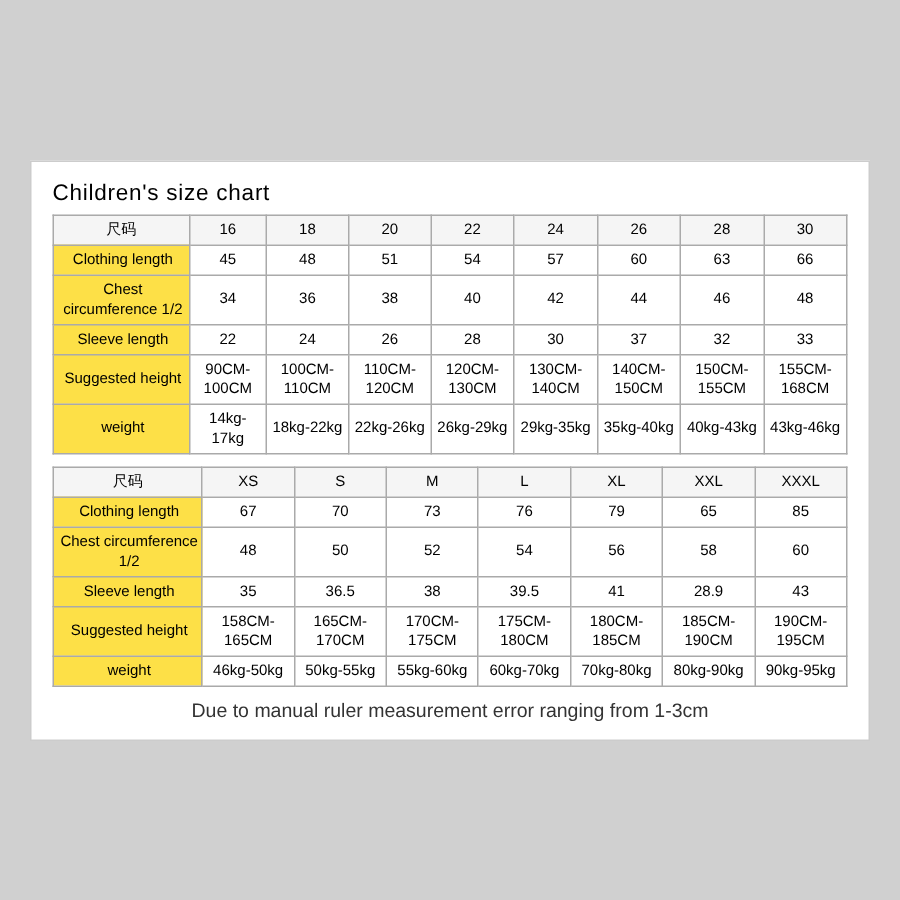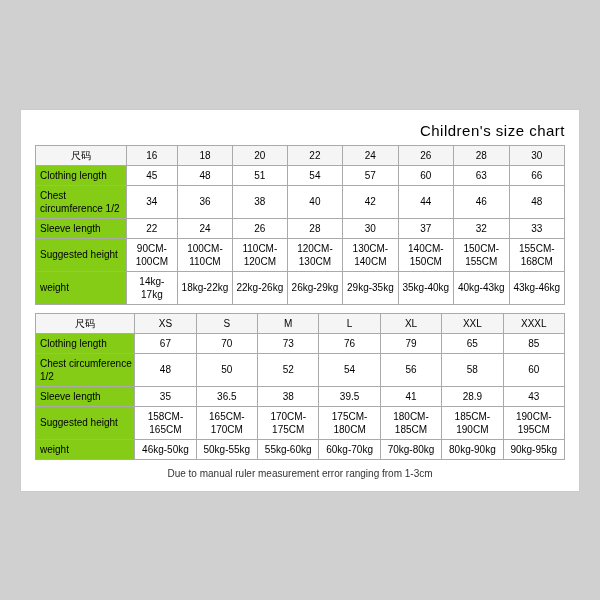--- a/index.html
+++ b/index.html
@@ -12,21 +12,21 @@
       height: 600px;
       font-family: Arial, sans-serif;
     }
     .chart-container {
       background: #fff;
       border: 1px solid #ccc;
       padding: 12px 14px;
       width: 560px;
     }
     .chart-title {
-      text-align: right;
+      text-align: left;
       font-size: 15px;
       font-weight: normal;
       margin-bottom: 6px;
       letter-spacing: 0.5px;
     }
     table {
       width: 100%;
       border-collapse: collapse;
       font-size: 10px;
       margin-bottom: 8px;
@@ -35,28 +35,28 @@
       border: 1px solid #aaa;
       text-align: center;
       padding: 3px 2px;
       line-height: 1.3;
     }
     th {
       background: #f5f5f5;
       font-weight: normal;
     }
     td.row-label {
-      text-align: left;
+      text-align: center;
       padding-left: 4px;
       font-weight: normal;
-      background: #84cc16;
+      background: #fde047;
     }
     .footer-note {
       text-align: center;
-      font-size: 10px;
+      font-size: 13px;
       color: #333;
       margin-top: 2px;
     }
   </style>
 </head>
 <body>
 
 <div class="chart-container">
 
   <div class="chart-title">Children's size chart</div>

